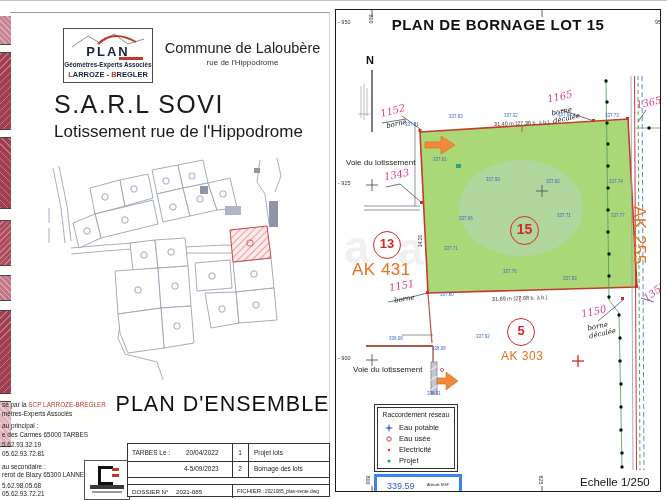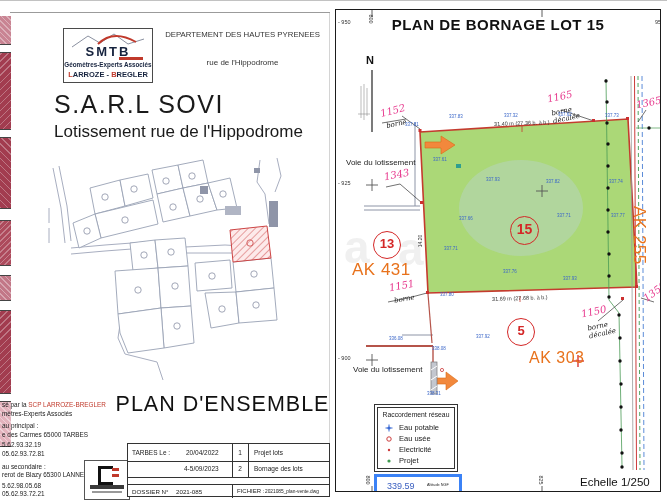--- a/index.html
+++ b/index.html
@@ -46,29 +46,29 @@
     <div class="seg" style="height:82px;background:repeating-linear-gradient(-45deg,rgba(255,255,255,.3) 0 1px,transparent 1px 5px),#a23c4f;border-top:1px solid #444;border-bottom:1px solid #444;"></div>
     <div class="seg" style="height:7px;background:#fff;"></div>
     <div class="seg" style="height:44px;background:repeating-linear-gradient(45deg,rgba(255,255,255,.4) 0 1px,transparent 1px 4px),#e3b3bd;border-top:1px solid #444;border-bottom:1px solid #444;"></div>
   </div>
 
   <div class="abs" style="left:63px;top:28px;width:88px;height:53px;border:1px solid #4a4a4a;background:#fff;">
     <svg class="abs" style="left:6px;top:2px;" width="76" height="18" viewBox="0 0 76 18">
       <polyline points="2,16 18,5 30,12 44,3 58,13 74,8" fill="none" stroke="#8a90a0" stroke-width="1"></polyline>
       <path d="M28,13 C38,3 50,2 66,11" fill="none" stroke="#c0392b" stroke-width="2"></path>
     </svg>
-    <div class="abs ctr" style="left:0;top:15px;width:100%;font-size:13px;font-weight:800;letter-spacing:2px;color:#16233e;">SMTB</div>
+    <div class="abs ctr" style="left:0;top:15px;width:100%;font-size:13px;font-weight:800;letter-spacing:2px;color:#16233e;">PLAN</div>
     <div class="abs" style="left:55px;top:28px;width:24px;height:2.5px;background:#c0392b;"></div>
     <div class="abs ctr t" style="left:0;top:32px;width:100%;font-size:6.3px;font-weight:bold;color:#16233e;">Géomètres-Experts Associés</div>
     <div class="abs ctr t" style="left:0;top:41px;width:100%;font-size:7.5px;font-weight:bold;color:#16233e;">
       <span style="color:#c0392b">L</span><span>ARROZE - </span><span style="color:#c0392b">B</span><span>REGLER</span>
     </div>
   </div>
 
-  <div class="abs ctr t" style="left:155px;top:30px;width:175px;font-size:7.8px;color:#333;">DEPARTEMENT DES HAUTES PYRENEES</div>
+  <div class="abs ctr t" style="left:155px;top:40px;width:175px;font-size:14.5px;color:#222;">Commune de Laloubère</div>
   <div class="abs ctr t" style="left:155px;top:58px;width:175px;font-size:8px;color:#333;">rue de l'Hippodrome</div>
 
   <div class="abs t" style="left:54px;top:90px;font-size:25px;letter-spacing:1.5px;color:#1a1a1a;">S.A.R.L SOVI</div>
   <div class="abs t" style="left:54px;top:122px;font-size:17px;color:#1a1a1a;">Lotissement rue de l'Hippodrome</div>
 
   <svg class="abs" style="left:45px;top:148px;" width="285" height="242" viewBox="0 0 285 242">
     <defs>
       <pattern id="redhatch" width="5" height="5" patternUnits="userSpaceOnUse" patternTransform="rotate(45)">
         <rect width="5" height="5" fill="#fdeaea"></rect>
         <line x1="0" y1="0" x2="0" y2="5" stroke="#d05050" stroke-width="1"></line>
@@ -322,21 +322,21 @@
     <div class="abs mag t" style="left:300px;top:87px;transform:rotate(-12deg);">1365</div>
     <div class="abs mag t" style="left:48px;top:159px;transform:rotate(-10deg);">1343</div>
     <div class="abs mag t" style="left:53px;top:270px;transform:rotate(-10deg);">1151</div>
     <div class="abs note t" style="left:58px;top:285px;transform:rotate(-10deg);">borne</div>
     <div class="abs mag t" style="left:245px;top:296px;transform:rotate(-12deg);">1150</div>
     <div class="abs note" style="left:252px;top:311px;width:34px;transform:rotate(-12deg);">borne décalée</div>
     <div class="abs mag t" style="left:306px;top:276px;transform:rotate(-38deg);">1350</div>
 
     <div class="abs ak t" style="left:16px;top:250px;">AK 431</div>
     <div class="abs ak t" style="left:313px;top:196px;transform:rotate(90deg);transform-origin:0 0;">AK 255</div>
-    <div class="abs ak t" style="left:165px;top:339px;font-size:16px;margin-left:28px;">AK 303</div>
+    <div class="abs ak t" style="left:165px;top:339px;font-size:12px;">AK 303</div>
 
     <div class="abs lotcircle" style="left:37px;top:221px;width:26px;height:26px;line-height:24px;font-size:13px;">13</div>
     <div class="abs lotcircle" style="left:174px;top:206px;width:27px;height:27px;line-height:25px;font-size:14px;">15</div>
     <div class="abs lotcircle" style="left:171px;top:308px;width:26px;height:26px;line-height:24px;font-size:13px;">5</div>
 
     <div class="abs t" style="left:158px;top:110px;font-size:5.5px;color:#333;transform:rotate(-2deg);">31.40 m   (27.36 b. à b.)</div>
     <div class="abs t" style="left:156px;top:285px;font-size:5.5px;color:#333;transform:rotate(-2deg);">31.69 m   (27.68 b. à b.)</div>
     <div class="abs t" style="left:78px;top:228px;font-size:5px;color:#333;transform:rotate(-90deg);">14.20</div>
 
     <span class="abs elev t" style="left:113px;top:104px;">337.83</span>

